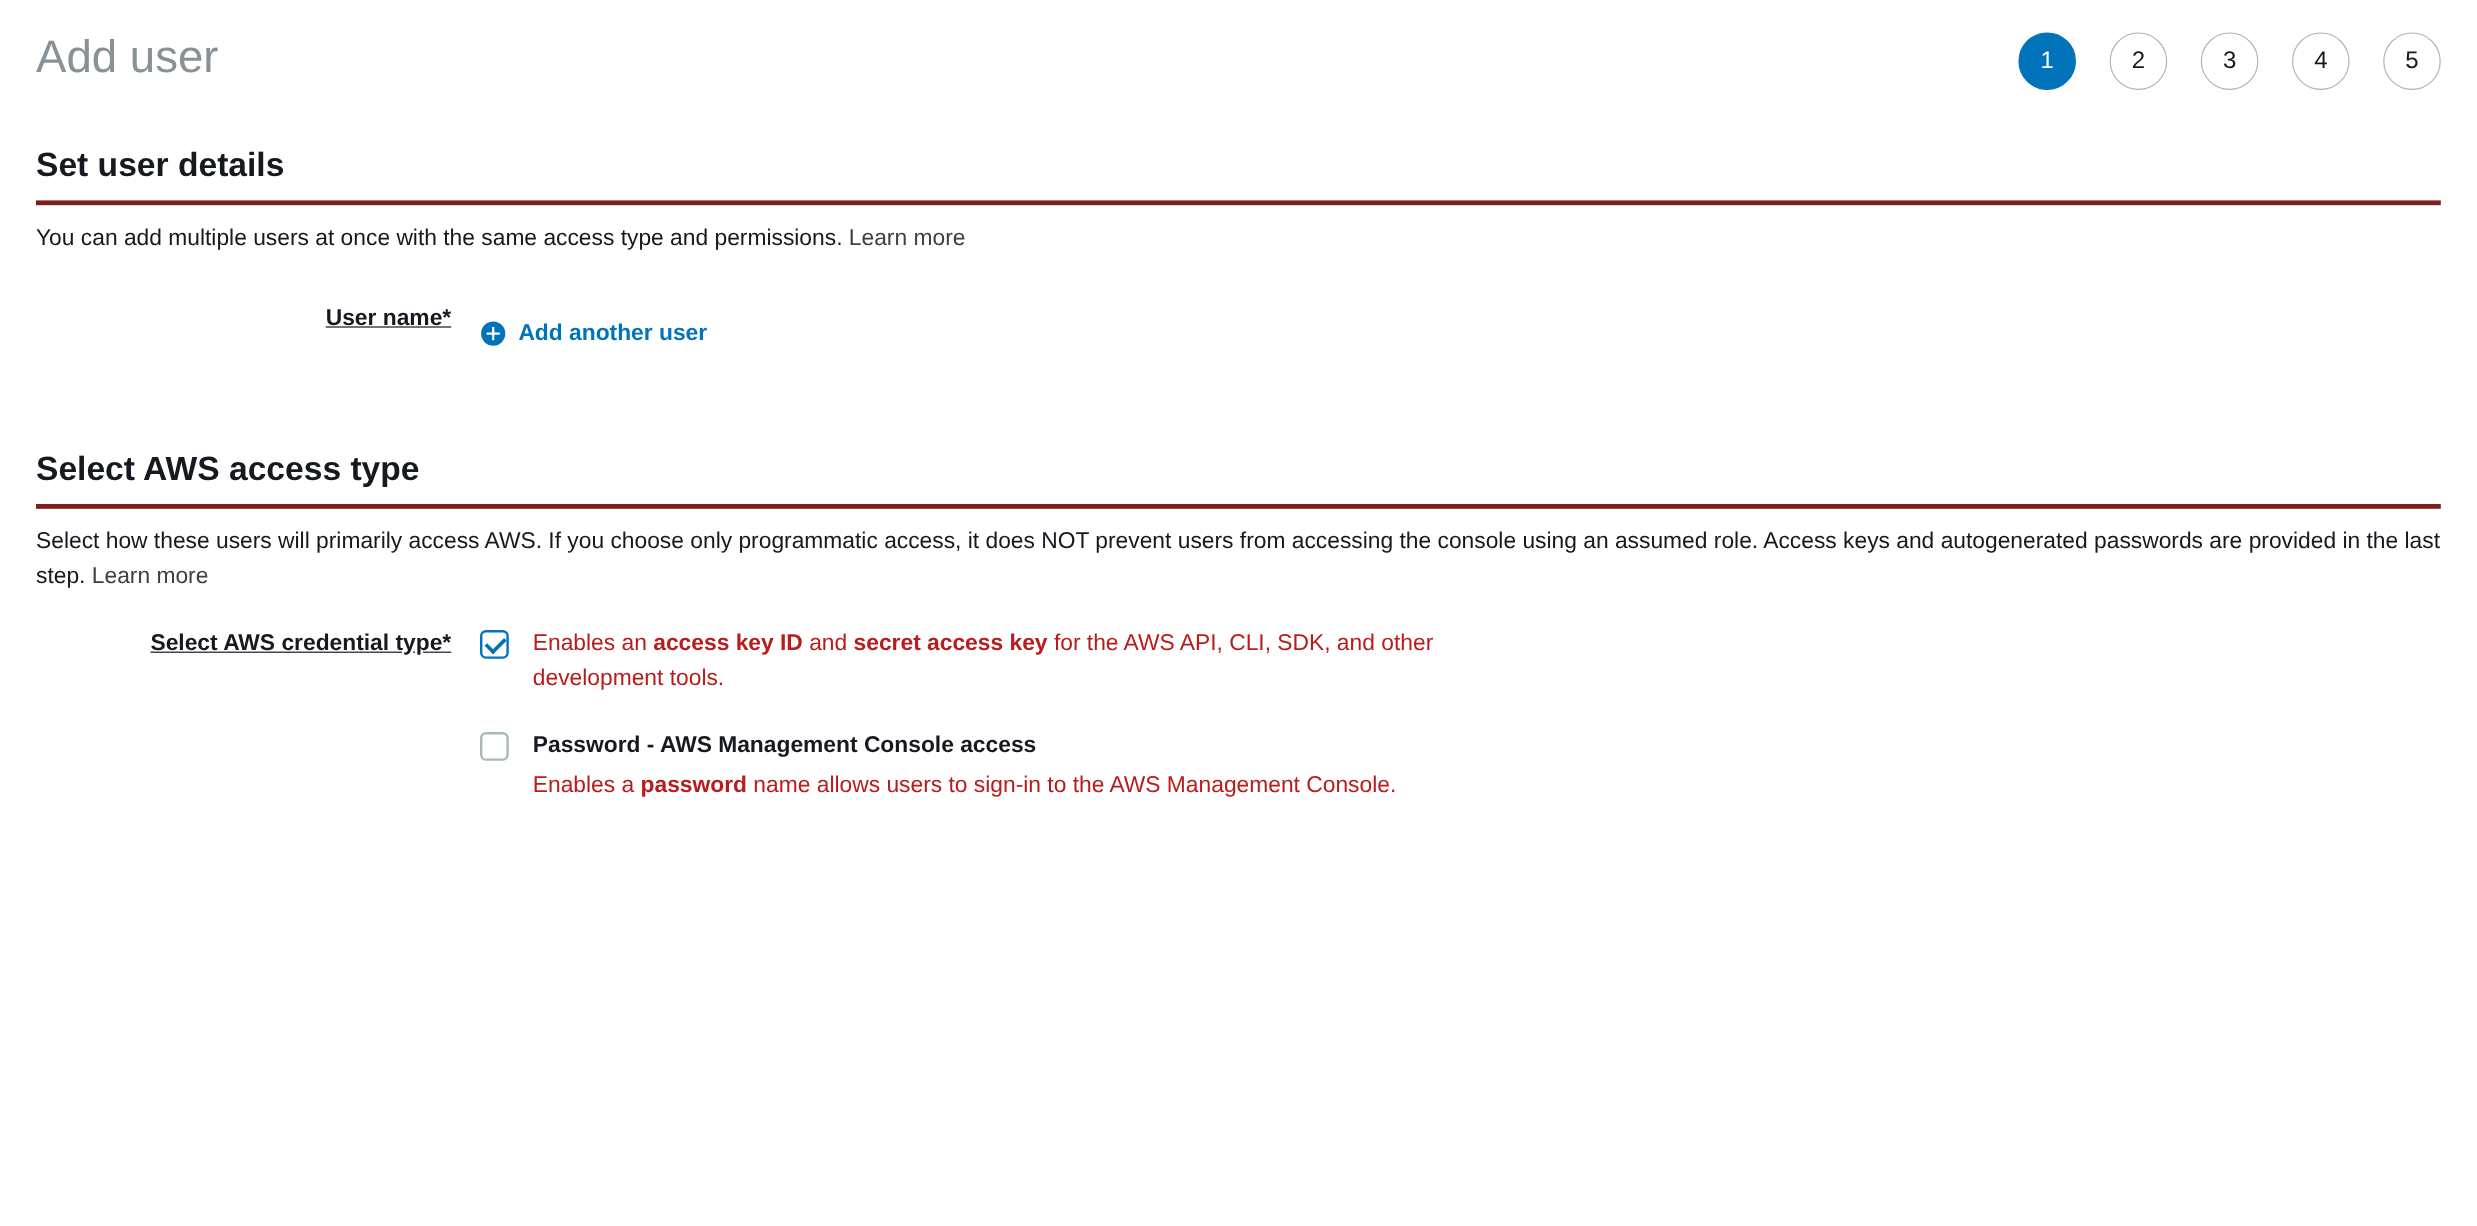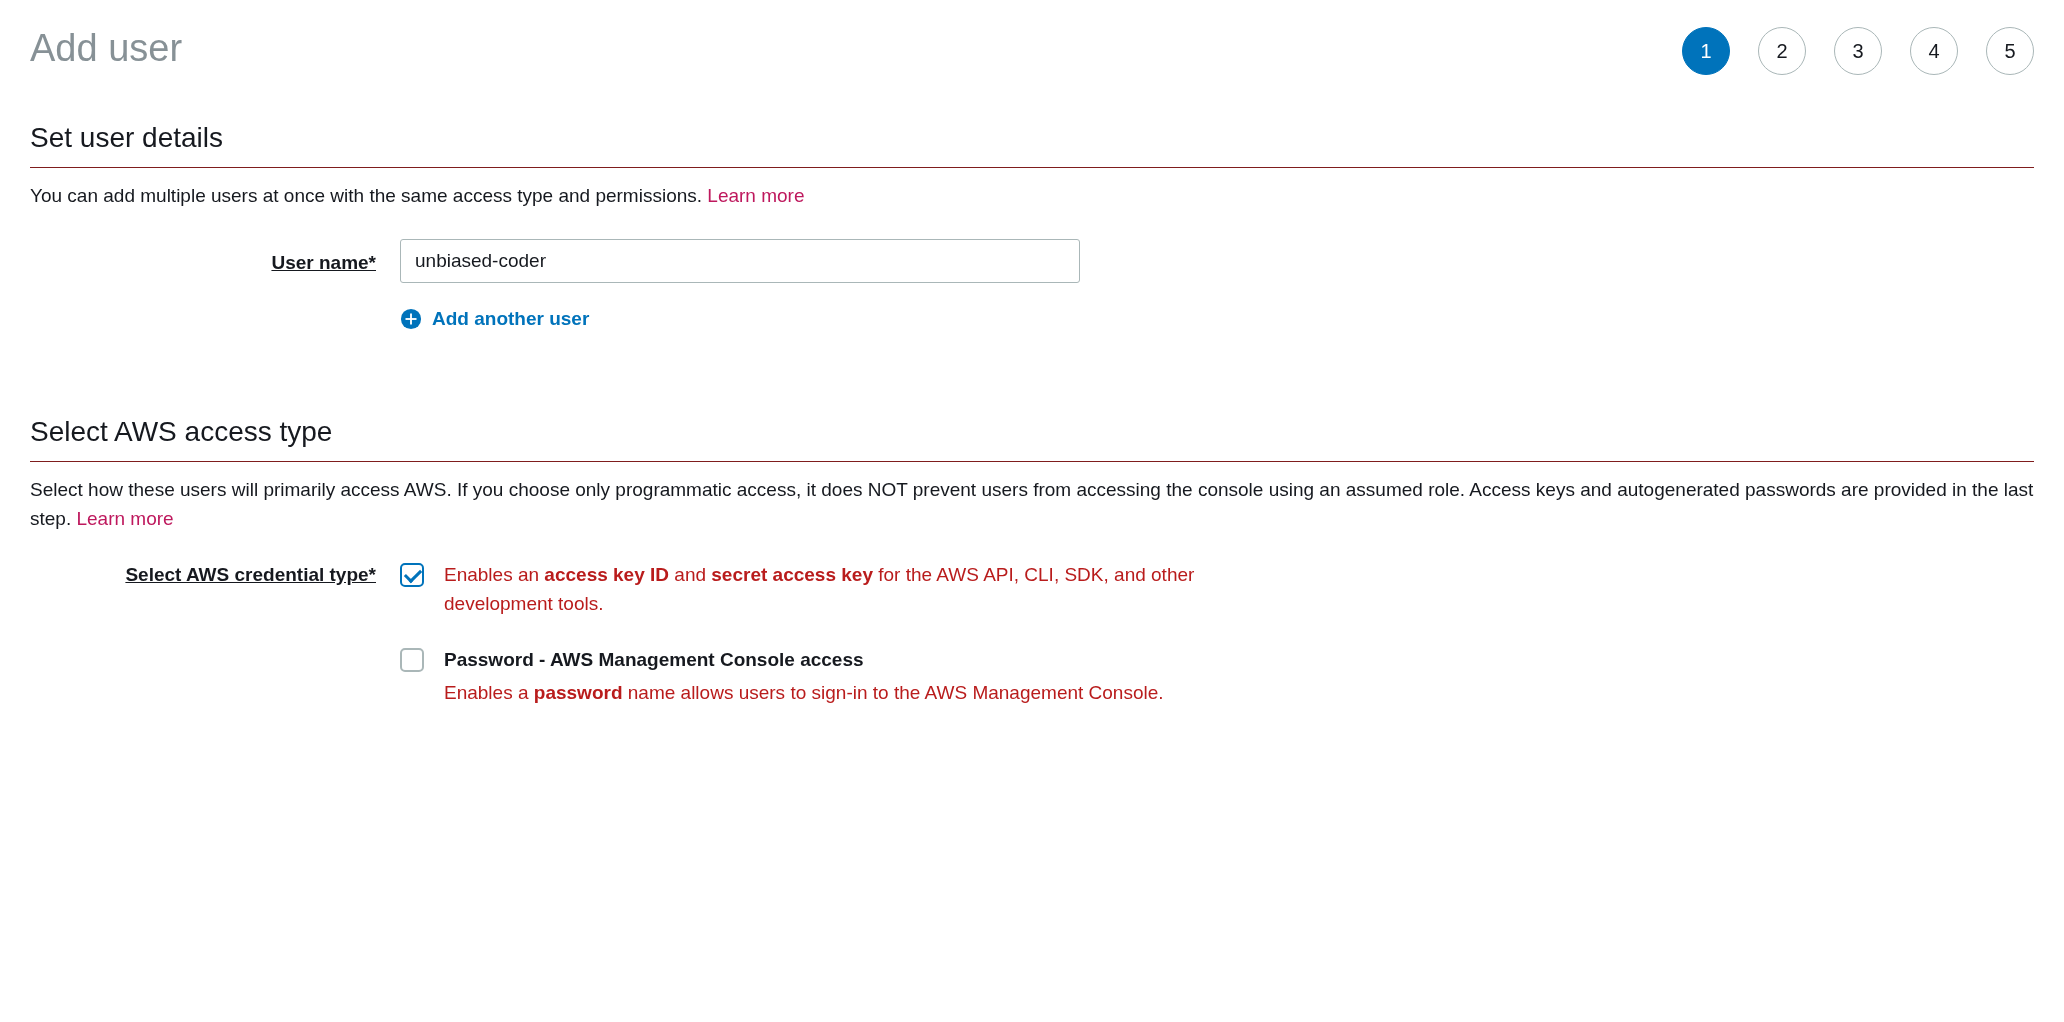--- a/index.html
+++ b/index.html
@@ -45,33 +45,33 @@
       color: #16191f;
       cursor: pointer;
     }
     .step-circle.active {
       background: #0073bb;
       border-color: #0073bb;
       color: #fff;
     }
     .section-title {
       font-size: 28px;
-      font-weight: 400;
+      font-weight: 700;
       color: #16191f;
       padding-bottom: 8px;
-      border-bottom: 1px solid #7f1d1d;
+      border-bottom: 4px solid #7f1d1d;
       margin-bottom: 14px;
     }
     .section-desc {
       font-size: 19px;
       color: #16191f;
       margin-bottom: 28px;
     }
     .link {
-      color: #be185d;
+      color: #404040;
       text-decoration: none;
       cursor: pointer;
     }
     .form-row {
       display: flex;
       align-items: flex-start;
       margin-bottom: 18px;
     }
     .form-label {
       width: 370px;
@@ -185,21 +185,20 @@
 </div>
 
 <h2 class="section-title">Set user details</h2>
 <p class="section-desc">
   <span>You can add multiple users at once with the same access type and permissions. </span><a class="link">Learn more</a>
 </p>
 
 <div class="form-row">
   <div class="form-label">User name*</div>
   <div class="form-content">
-    <input type="text" class="text-input" value="unbiased-coder" style="">
     <div class="add-user-row">
       <span class="plus-icon-wrap">
         <svg viewBox="0 0 24 24">
             <circle cx="12" cy="12" r="11" fill="#0073bb"></circle>
             <rect x="11" y="6" width="2" height="12" fill="#fff"></rect>
             <rect x="6" y="11" width="12" height="2" fill="#fff"></rect>
           </svg>
       </span>
       <span class="add-user-label">Add another user</span>
     </div>

